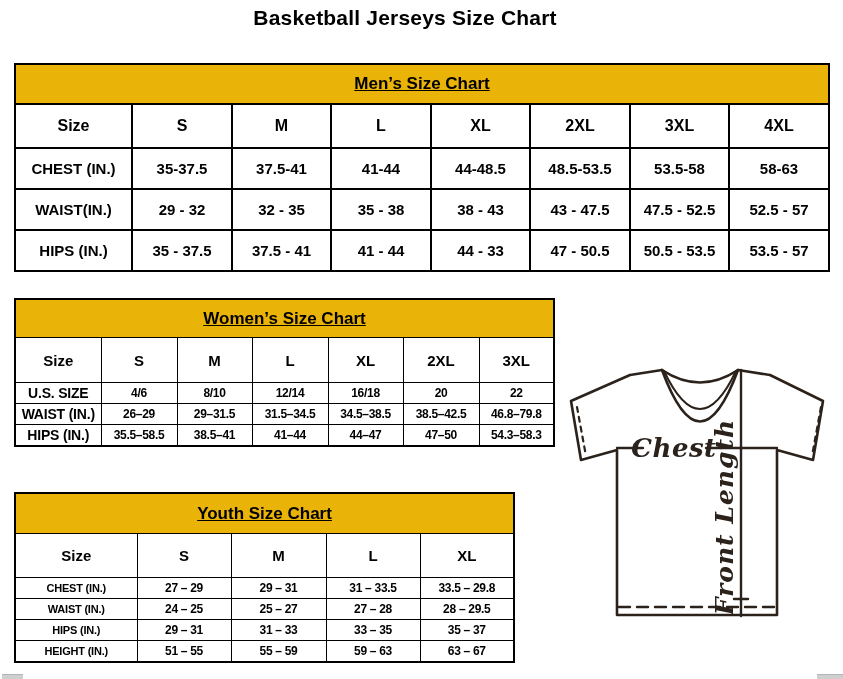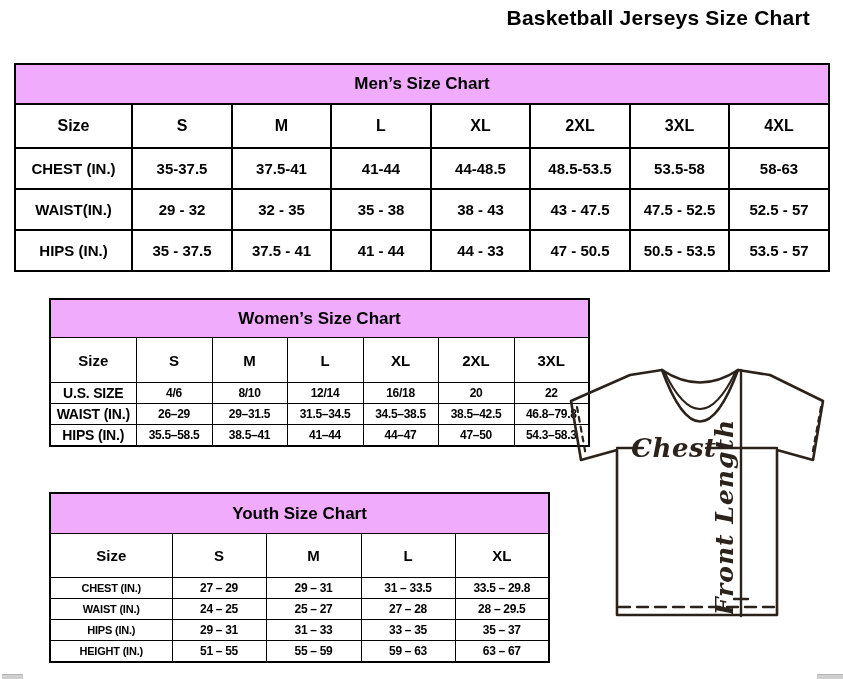--- a/index.html
+++ b/index.html
@@ -1,42 +1,42 @@
 <!DOCTYPE html>
 <html><head>
 <meta charset="utf-8">
 <style>
   html,body{margin:0;padding:0;background:#fff;}
   #page{position:relative;width:843px;height:679px;background:#ffffff;overflow:hidden;
         font-family:"Liberation Sans",sans-serif;color:#000;}
-  #page-title{position:absolute;left:0;top:6px;width:810px;text-align:right;
+  #page-title{position:absolute;left:0;top:6px;width:810px;text-align:center;
         font-size:21px;font-weight:bold;letter-spacing:0.2px;}
   table.chart-table{position:absolute;border-collapse:collapse;table-layout:fixed;
         background:#fff;text-align:center;font-weight:bold;}
   table.chart-table th,table.chart-table td{vertical-align:middle;padding:0 2px;overflow:hidden;}
   
   #mens-table{left:14px;top:63px;width:814px;}
   #mens-table th,#mens-table td{border:2px solid #000;font-size:15px;}
   #mens-table .band{height:38px;font-size:17px;}
   #mens-table .size-row th{height:42px;font-size:16px;}
   #mens-table .data-row th,#mens-table .data-row td{height:39px;}
   
-  .sub-table{border:2px solid #000;margin-left:35px;}
+  .sub-table{border:2px solid #000;}
   .sub-table th,.sub-table td{border:1px solid #000;}
   #womens-table{left:14px;top:298px;width:539px;}
   #womens-table .band{height:37px;font-size:17px;}
   #womens-table .size-row th{height:44px;font-size:15px;}
   #womens-table .data-row th{height:20px;font-size:14px;letter-spacing:-0.2px;}
   #womens-table .data-row td{height:20px;font-size:12px;letter-spacing:-0.3px;}
   #youth-table{left:14px;top:492px;width:499px;padding-left:28px;}
   #youth-table .band{height:39px;font-size:17px;}
   #youth-table .size-row th{height:43px;font-size:15px;}
   #youth-table .data-row th{height:20px;font-size:11px;letter-spacing:-0.2px;}
   #youth-table .data-row td{height:20px;font-size:12px;letter-spacing:-0.3px;}
-  .band{background:#f0abfc;}
+  .band{background:#eab308;text-decoration:underline;}
   
   #jersey-svg{position:absolute;left:555px;top:357px;width:288px;height:268px;}
   .jersey-label{font-family:"DejaVu Serif",serif;font-style:italic;font-weight:bold;fill:#2b221b;}
   .chest-label{font-size:26px;letter-spacing:0.5px;}
   .fl-label{font-size:25px;letter-spacing:1px;}
   
   .scroll-frag{position:absolute;height:4px;background:#cfcfcf;border-top:1px solid #b5b5b5;}
   #scroll-frag-left{left:2px;top:674px;width:21px;}
   #scroll-frag-right{left:817px;top:674px;width:26px;}
 </style>

